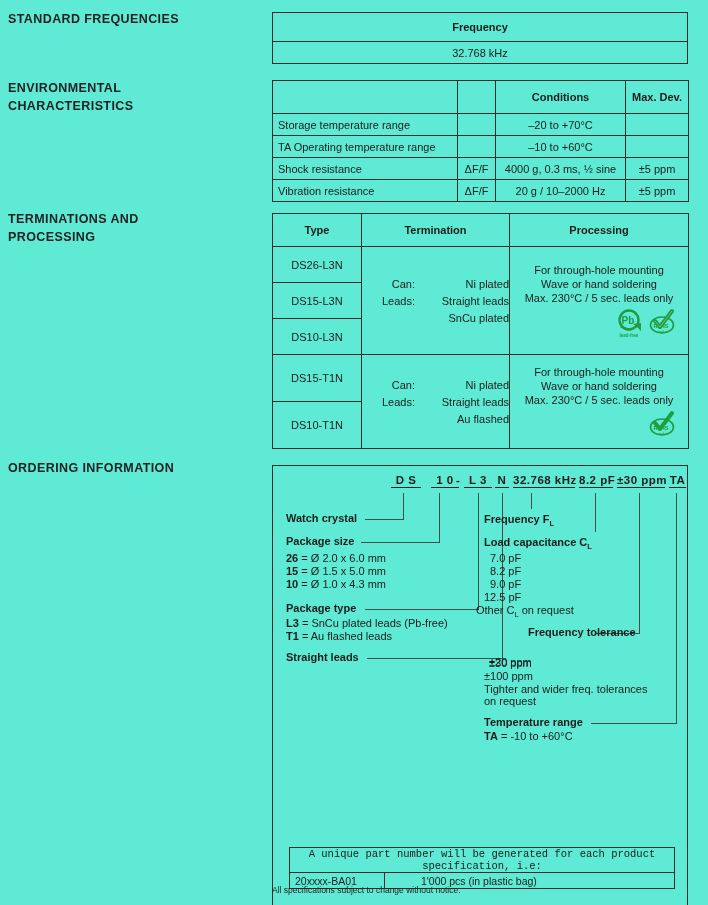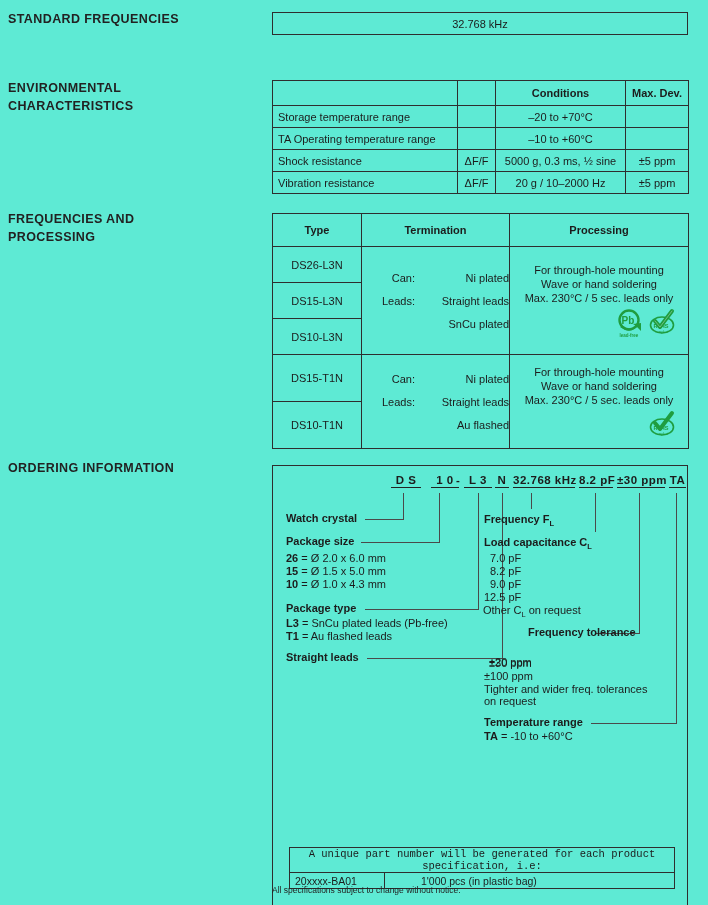--- a/index.html
+++ b/index.html
@@ -18,30 +18,30 @@
   .center { text-align:center; vertical-align:middle; }
   .left-pad { text-align:left; vertical-align:middle; padding-left:5px; }
 
   
   .freq-table { left:272px; top:12px; width:416px; }
   .freq-table .hrow { height:29px; }
   .freq-table .vrow { height:22px; }
 
   
   .env-table { left:272px; top:80px; width:416px; }
-  .env-table .hrow { height:25px; }
+  .env-table .hrow { height:33px; }
   .env-table .drow { height:22px; }
 
   
   .term-table { left:272px; top:213px; width:416px; }
   .term-table .hrow  { height:33px; }
   .term-table .g1row { height:36px; }
   .term-table .g2row { height:47px; }
   .term-cell { vertical-align:middle; }
-  .term-grid { display:grid; grid-template-columns:44px 1fr; row-gap:9px; padding-left:9px; line-height:14px; }
+  .term-grid { display:grid; grid-template-columns:44px 1fr; row-gap:3px; padding-left:9px; line-height:14px; }
   .proc-cell { vertical-align:middle; }
   .proc-inner { display:flex; flex-direction:column; justify-content:center; align-items:center; line-height:14px; }
   .icon-row { display:flex; justify-content:flex-end; width:100%; padding-right:10px; gap:0; margin-top:3px; }
 
   
   .obox { position:absolute; left:272px; top:465px; width:416px; height:466px; border:1px solid #2e2e2e; }
   .pseg {
     position:absolute; top:8px; font-weight:bold; font-size:11.5px; text-align:center;
     border-bottom:1.5px solid #222; padding-bottom:1px; letter-spacing:.5px; white-space:nowrap;
   }
@@ -68,28 +68,31 @@
 <div class="page">
 
   <div class="sec-heading" style="top:10px;">STANDARD FREQUENCIES</div>
 
   <div class="sec-heading" style="top:79px;">
     <div>ENVIRONMENTAL</div>
     <div>CHARACTERISTICS</div>
   </div>
 
   <div class="sec-heading" style="top:210px;">
-    <div>FREQUENCIES AND</div>
+    <div>TERMINATIONS AND</div>
     <div>PROCESSING</div>
   </div>
 
   <div class="sec-heading" style="top:459px;">ORDERING INFORMATION</div>
 
   <table class="freq-table">
     <tbody>
+        <tr class="hrow">
+      <th class="center">Frequency</th>
+    </tr>
     <tr class="vrow">
       <td class="center">32.768 kHz</td>
     </tr>
   </tbody>
     </table>
 
   <table class="env-table">
     <colgroup>
         <col style="width:185px">
         <col style="width:38px">
@@ -111,21 +114,21 @@
     </tr>
     <tr class="drow">
       <td class="left-pad">TA Operating temperature range</td>
       <td class="center"></td>
       <td class="center">–10 to +60°C</td>
       <td class="center"></td>
     </tr>
     <tr class="drow">
       <td class="left-pad">Shock resistance</td>
       <td class="center">ΔF/F</td>
-      <td class="center">5000 g, 0.3 ms, ½ sine</td>
+      <td class="center">4000 g, 0.3 ms, ½ sine</td>
       <td class="center">±5 ppm</td>
     </tr>
     <tr class="drow">
       <td class="left-pad">Vibration resistance</td>
       <td class="center">ΔF/F</td>
       <td class="center">20 g / 10–2000 Hz</td>
       <td class="center">±5 ppm</td>
     </tr>
   </tbody>
     </table>
@@ -253,21 +256,21 @@
     <div class="olabel" style="left:13px; top:151px;"><b>L3</b><span> = SnCu plated leads (Pb-free)</span></div>
     <div class="olabel" style="left:13px; top:164px;"><b>T1</b><span> = Au flashed leads</span></div>
     <div class="olabel bold" style="left:13px; top:185px;">Straight leads</div>
 
     <div class="olabel bold" style="left:211px; top:47px;"><span>Frequency F</span><sub>L</sub></div>
     <div class="olabel bold" style="left:211px; top:70px;"><span>Load capacitance C</span><sub>L</sub></div>
     <div class="olabel" style="left:217px; top:86px;">7.0 pF</div>
     <div class="olabel" style="left:217px; top:99px;">8.2 pF</div>
     <div class="olabel" style="left:217px; top:112px;">9.0 pF</div>
     <div class="olabel" style="left:211px; top:125px;">12.5 pF</div>
-    <div class="olabel" style="left:210px; top:138px;"><span>Other C</span><sub>L</sub><span> on request</span></div>
+    <div class="olabel" style="left:203px; top:138px;"><span>Other C</span><sub>L</sub><span> on request</span></div>
     <div class="olabel bold" style="left:211px; top:160px;padding-left:44px;">Frequency tolerance</div>
     <div class="olabel" style="left:216px; top:190px;">±20 ppm</div>
     <div class="olabel" style="left:216px; top:191px;">±30 ppm</div>
     <div class="olabel" style="left:211px; top:204px;">±100 ppm</div>
     <div class="olabel" style="left:211px; top:217px;">Tighter and wider freq. tolerances</div>
     <div class="olabel" style="left:211px; top:229px;">on request</div>
     <div class="olabel bold" style="left:211px; top:250px;">Temperature range</div>
     <div class="olabel" style="left:211px; top:264px;"><b>TA</b><span> = -10 to +60°C</span></div>
 
     <table class="note-table">

